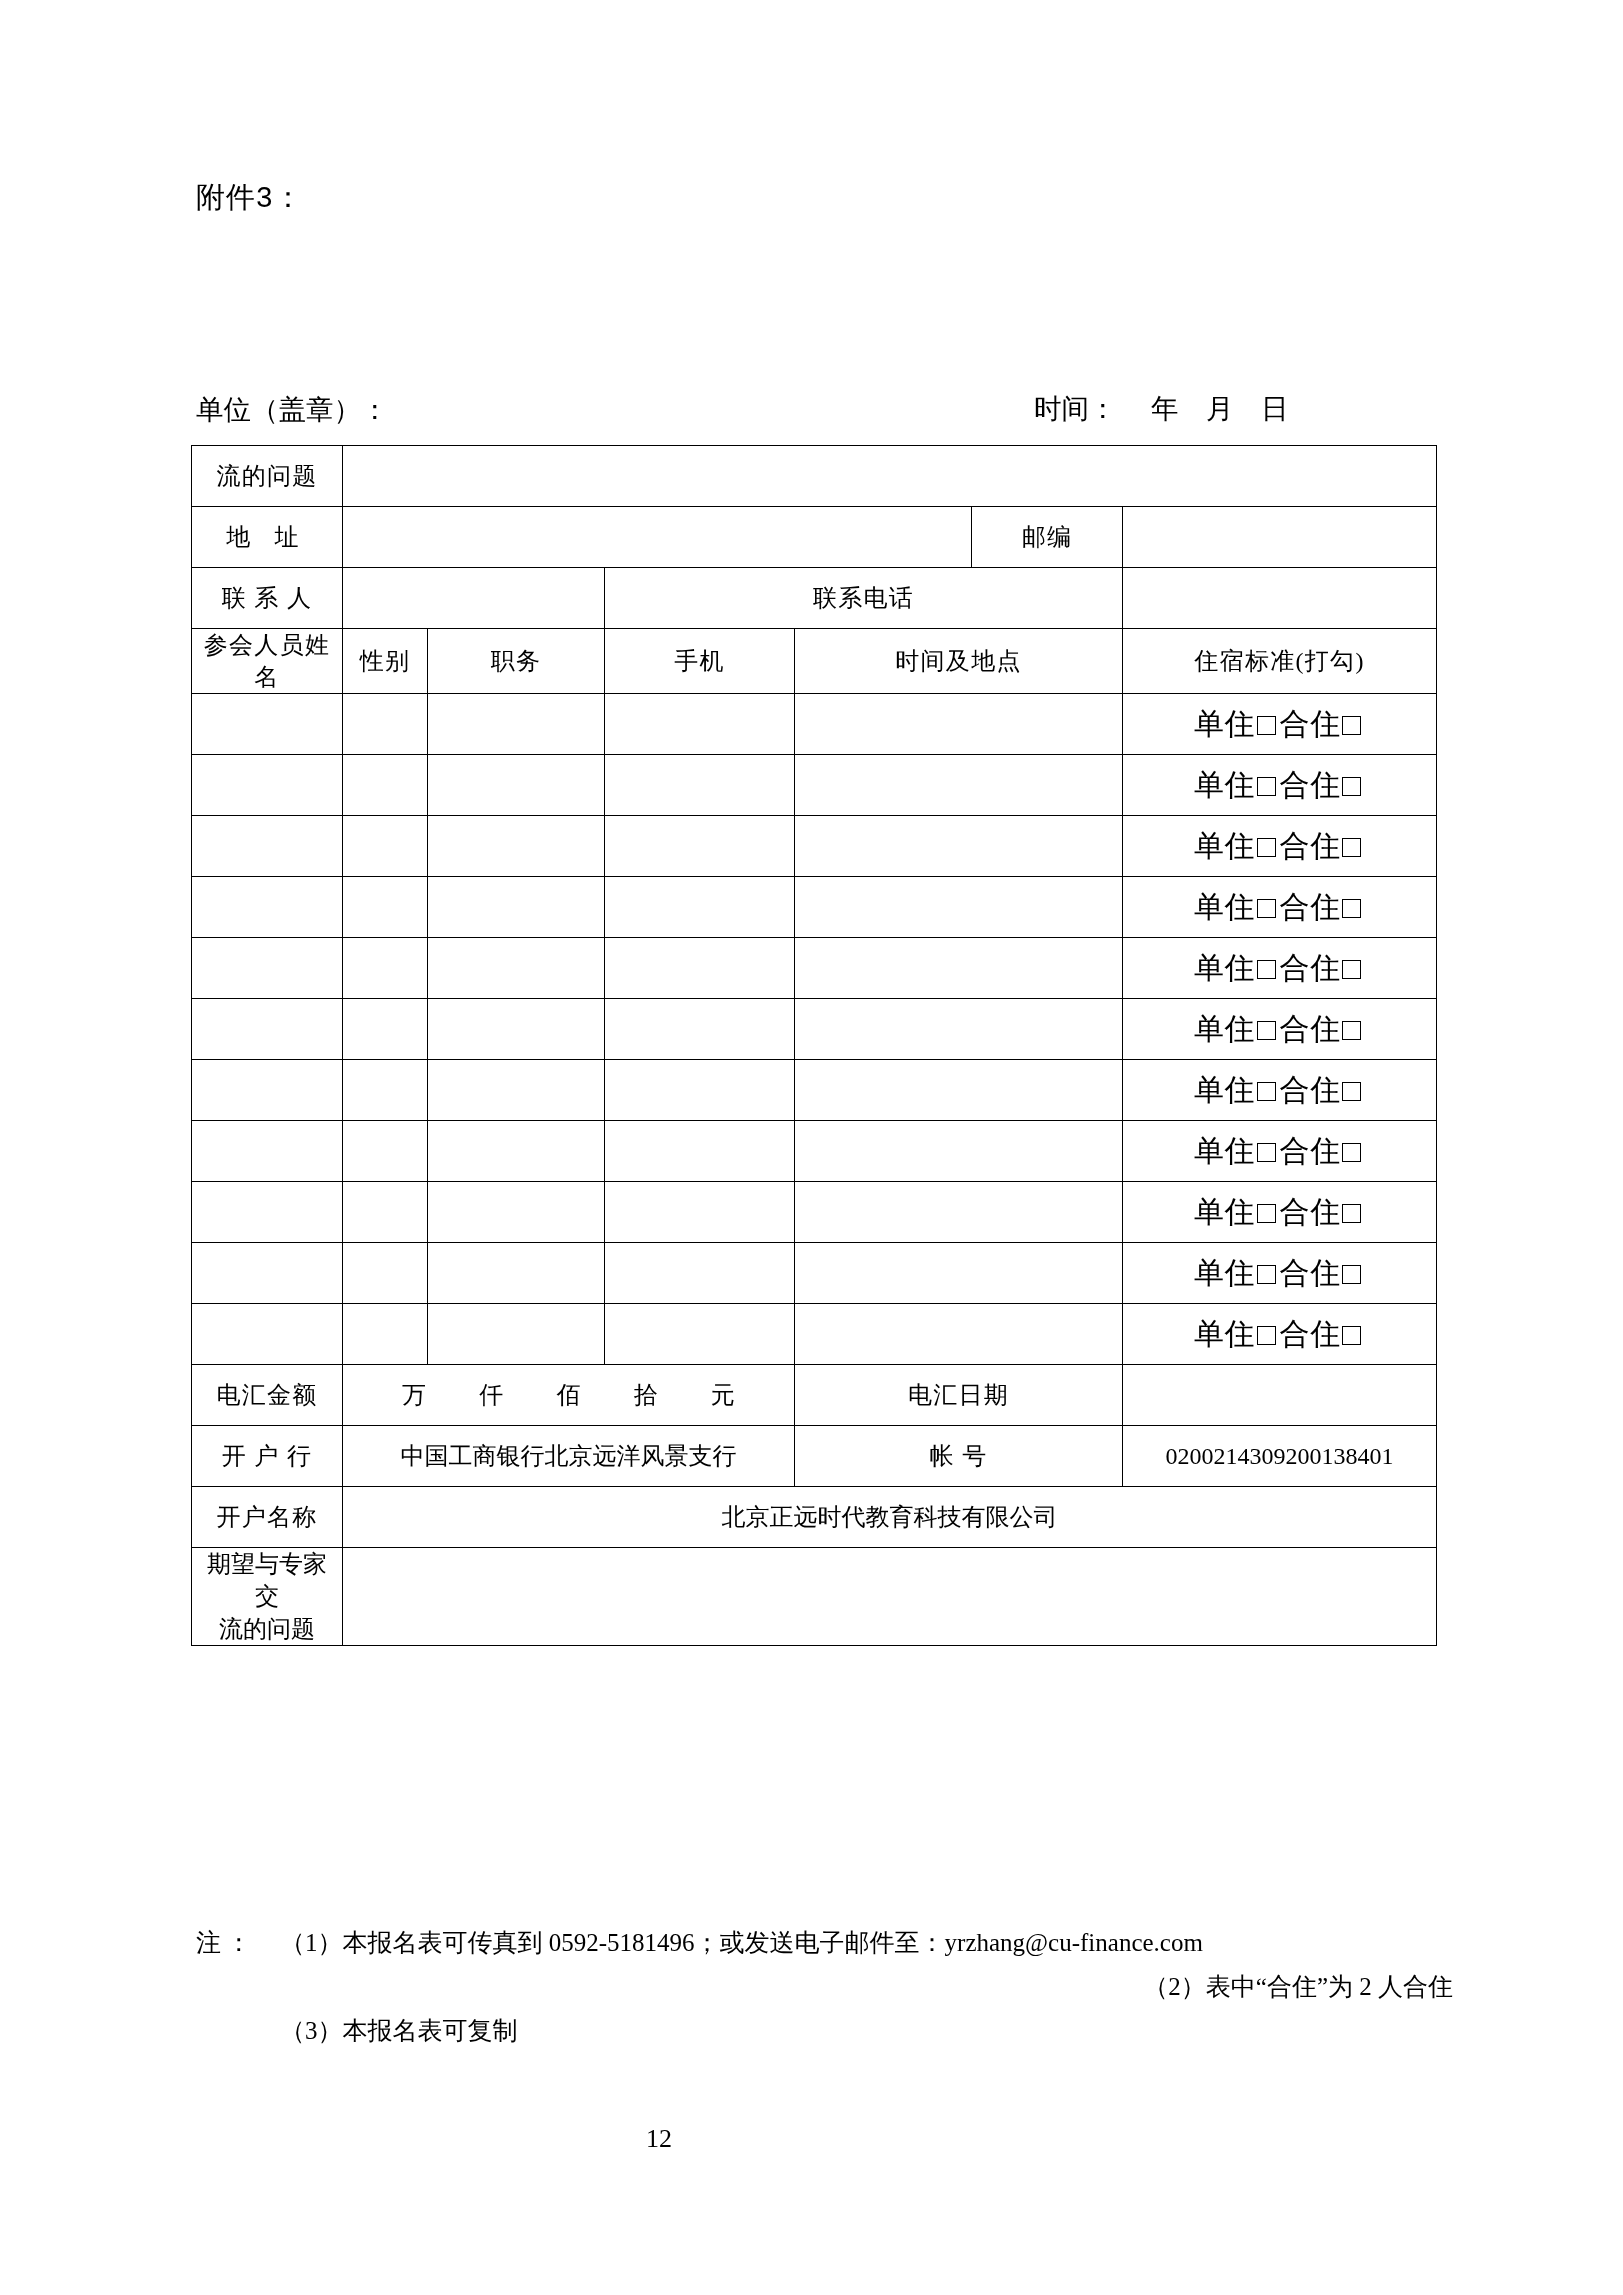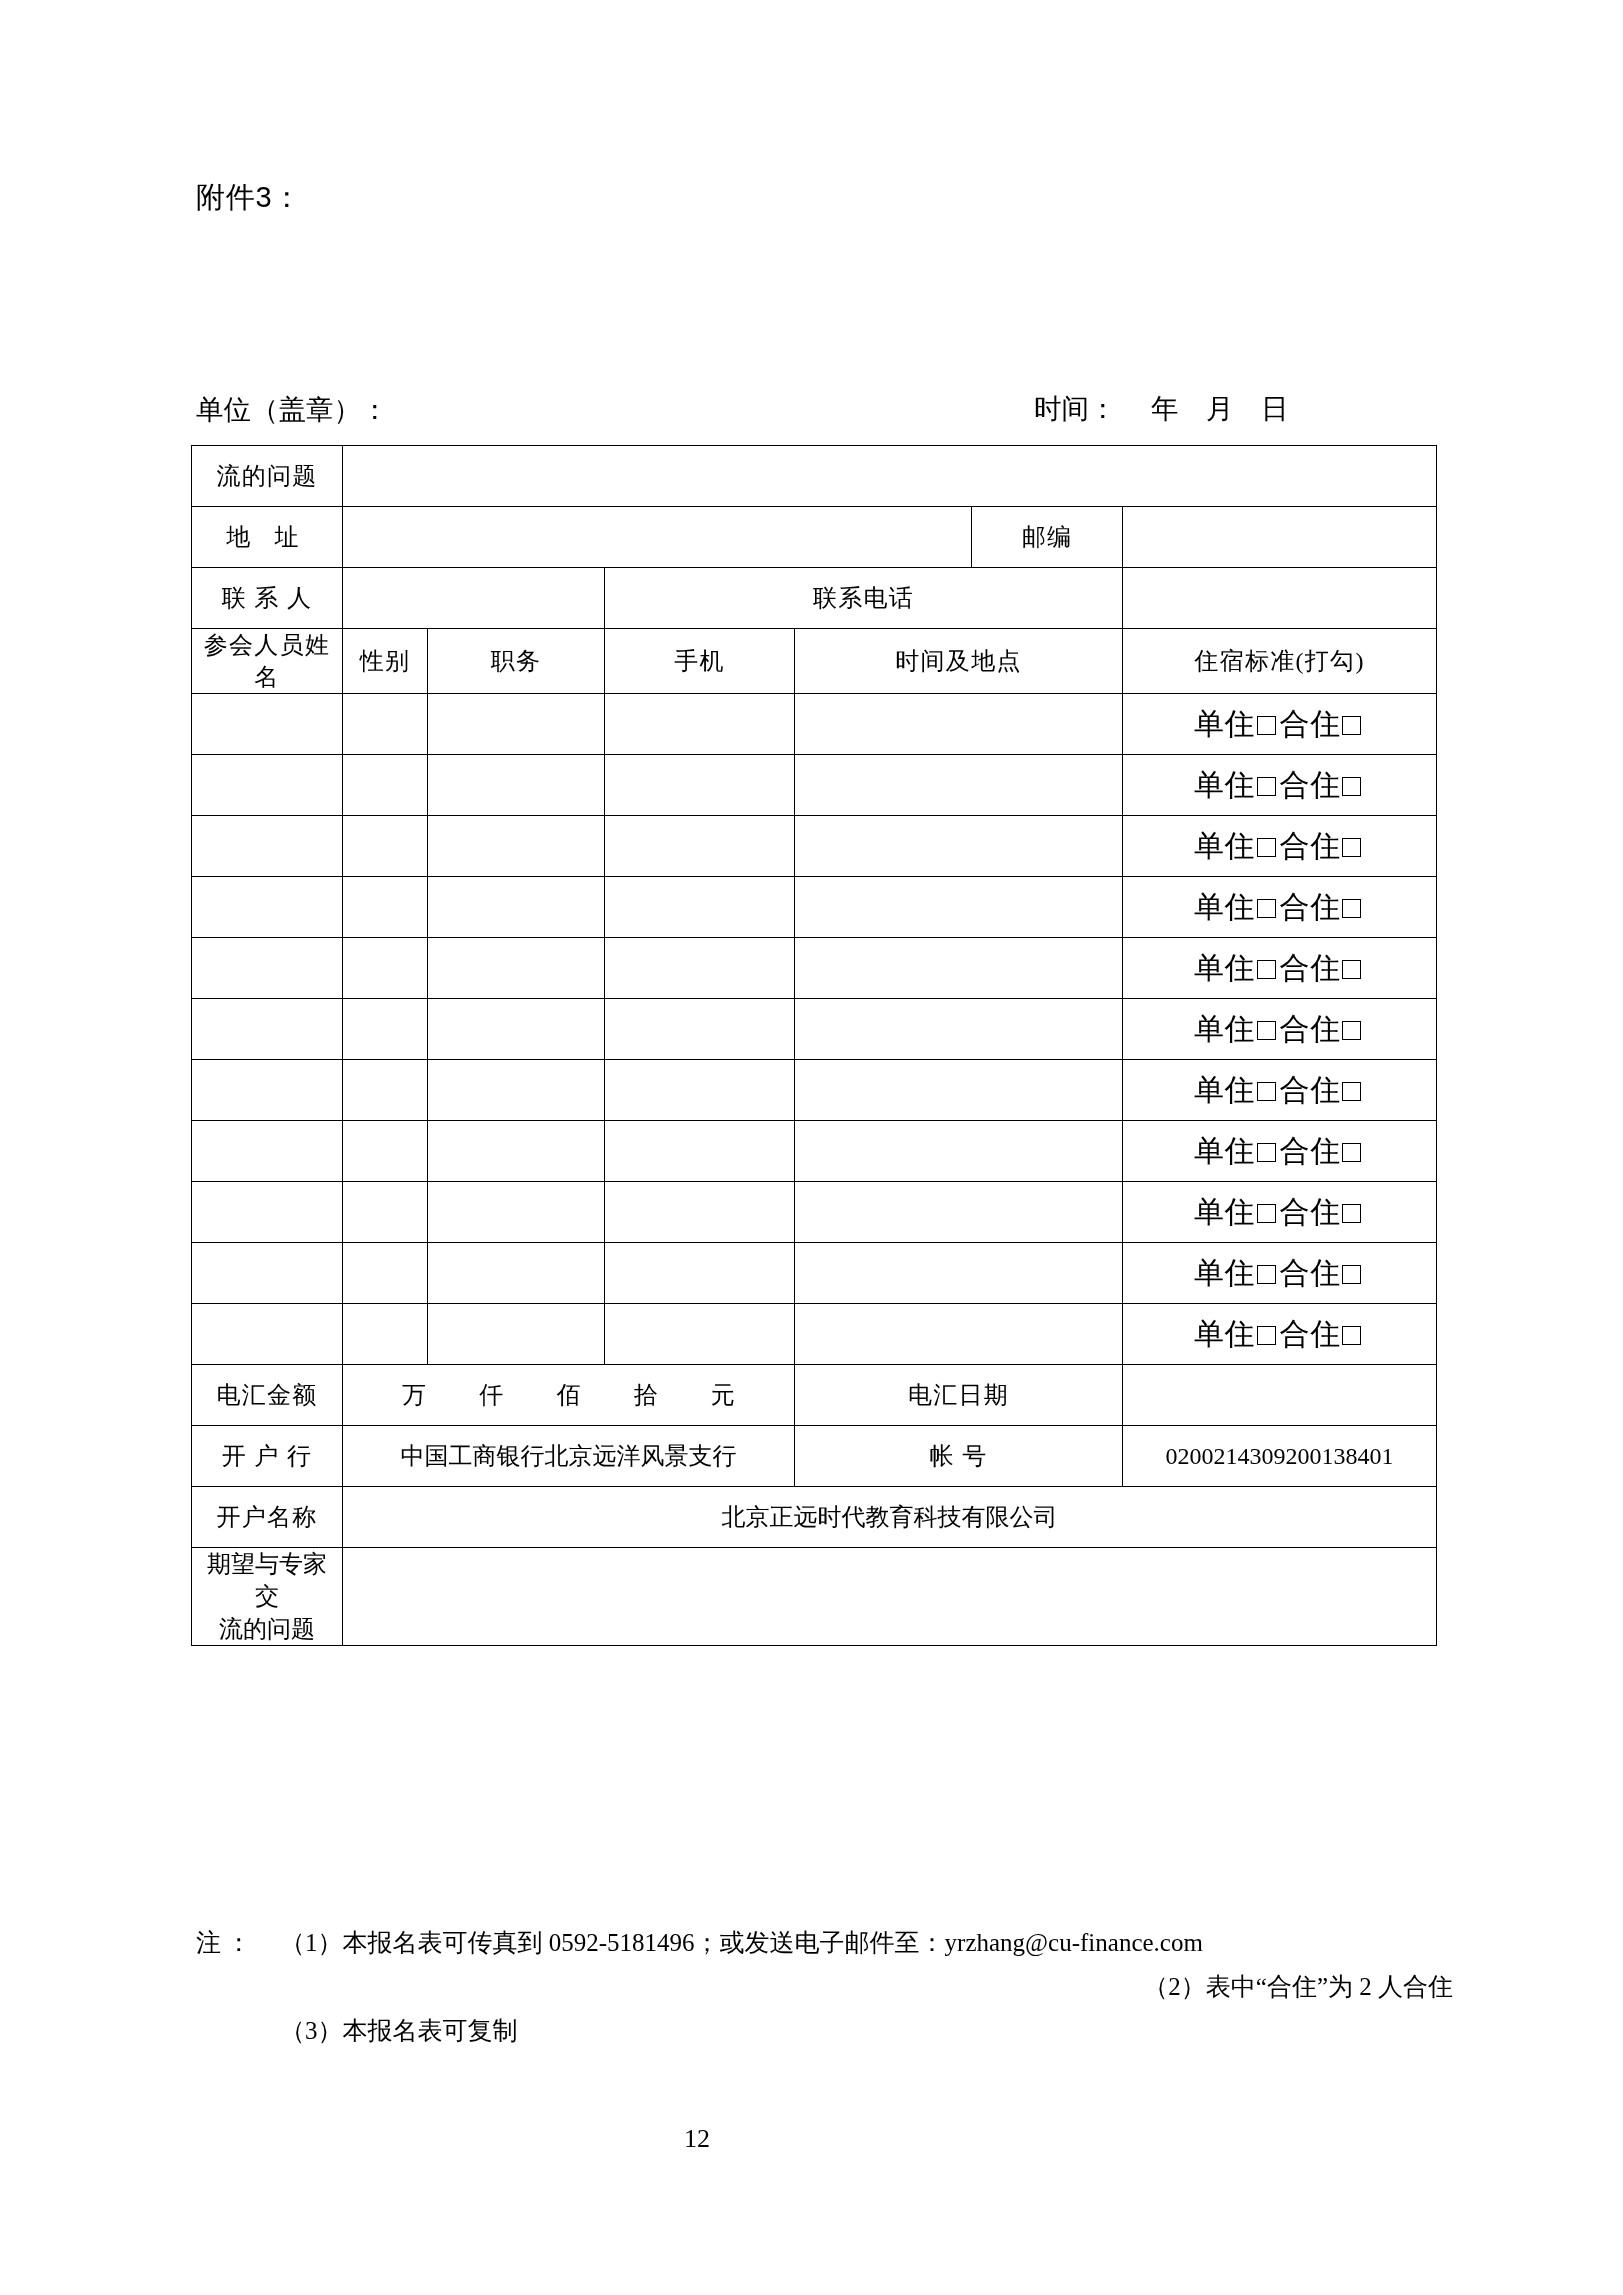--- a/index.html
+++ b/index.html
@@ -14,21 +14,21 @@
     position:relative;
     width:1623px; height:2295px;
     box-sizing:border-box;
     padding:0;
   }
   .attach-label {
     position:absolute;
     left:196px; top:178px;
     font-size:29px;
     letter-spacing:0.7px;
-    font-family:Liberation Sans, sans-serif;
+    font-family:Liberation Mono, monospace;
   }
   .doc-title {
     position:absolute;
     left:196px; top:229px;
     width:1244px;
     text-align:center;
     font-size:37px;
     font-weight:bold;
     line-height:1.45;
     font-family:"Liberation Serif", serif;
@@ -93,21 +93,20 @@
   .notes .n3 { padding-left:84px; position:relative; }
   .notes .n3 .right { position:absolute; left:740px; top:0; white-space:nowrap; }
 
   .page-num {
     position:absolute;
     left:0; top:2124px;
     width:1318px;
     text-align:center;
     font-size:26px;
     font-family:"Liberation Serif", serif;
-    padding-left:38px;
   }
 </style>
 </head>
 <body>
 
 <div class="page">
 
   <div class="attach-label">附件3：</div>
 
 

